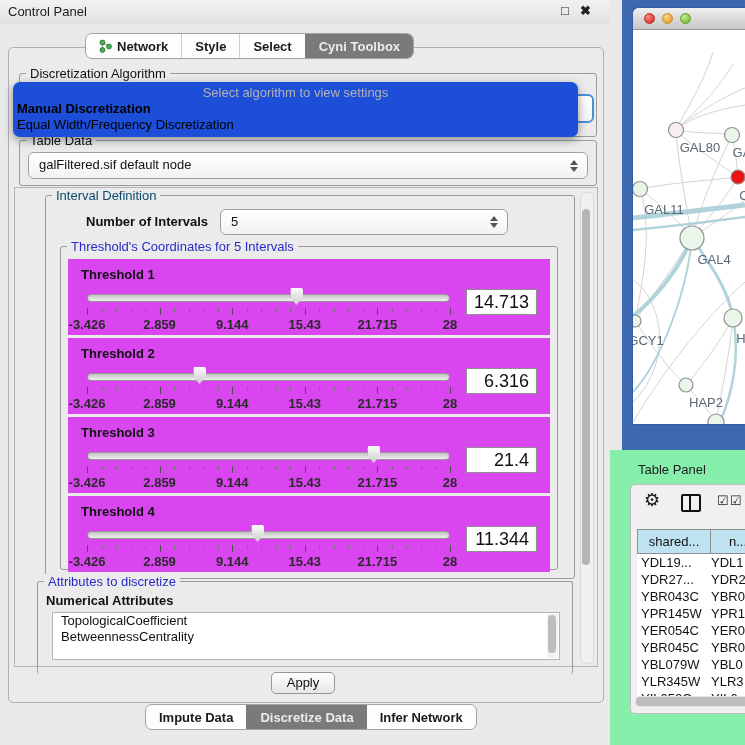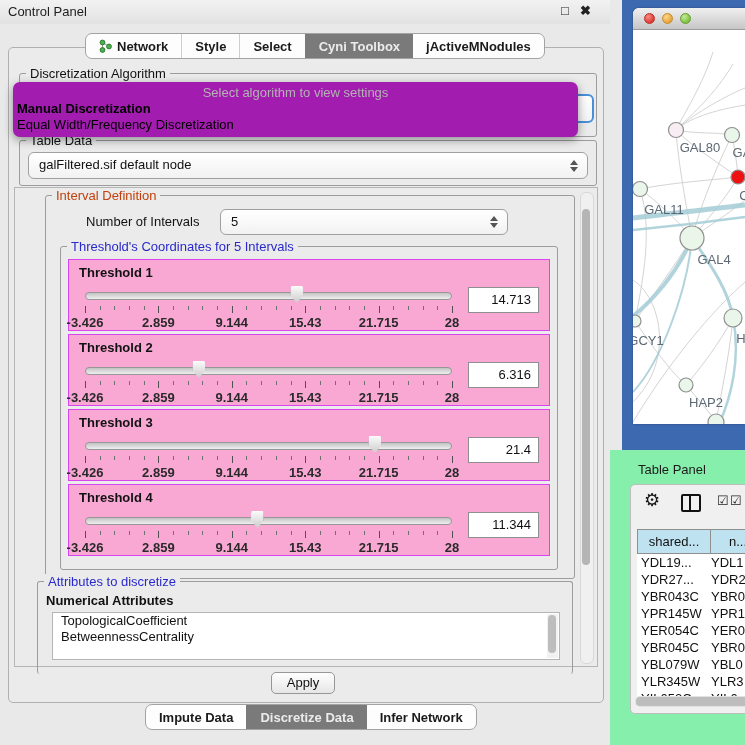--- a/index.html
+++ b/index.html
@@ -21,62 +21,62 @@
   .tabbar .seg{display:flex;align-items:center;gap:5px;padding:0 13px;line-height:23px;font-weight:bold;color:#1a1a1a;border-left:1px solid #cfcfcf;cursor:default;white-space:nowrap;}
   .tabbar .seg:first-child{border-left:none;}
   .tabbar .seg.sel{background:#7a7a7a;color:#ececec;border-left-color:#7a7a7a;}
   .tabbar .seg.sel + .seg{border-left:none;}
   #top-tabbar{left:85px;top:33px;}
   #bottom-tabbar{left:145px;top:704px;z-index:40;}
 
   
   .grp{position:absolute;border:1px solid #9c9c9c;border-radius:3px;}
   .grp > .grp-label{position:absolute;top:-8px;left:6px;background:#ebebeb;padding:0 4px;white-space:nowrap;}
-  .lbl-green{color:#c2410c;}
+  .lbl-green{color:#0c4a6e;}
   .lbl-blue{color:#2929cc;}
 
   
   .combo{position:absolute;background:linear-gradient(#ffffff,#f2f2f2);border:1px solid #a0a0a0;border-radius:6px;line-height:24px;padding-left:10px;color:#111;cursor:default;}
   .combo .arrows{position:absolute;right:9px;top:0;height:100%;display:flex;flex-direction:column;justify-content:center;gap:2px;}
   .combo .arrows i{display:block;width:0;height:0;border-left:4px solid transparent;border-right:4px solid transparent;}
   .combo .arrows i.up{border-bottom:5px solid #555;}
   .combo .arrows i.dn{border-top:5px solid #555;}
   .combo.focusring{border:2px solid #4a90d9;}
 
   
   .scrollpane{position:absolute;left:5px;top:139px;width:582px;height:478px;border:1px solid #b5b5b5;background:#ebebeb;}
   .vscroll{position:absolute;right:3px;top:4px;width:12px;height:470px;background:#f0f0f0;border:1px solid #d8d8d8;border-radius:6px;}
   .vscroll .thumb{position:absolute;left:1px;top:16px;width:8px;height:356px;background:#b5b5b5;border-radius:5px;}
 
   
-  .thr-panel{position:relative;height:70px;border:1px solid #d946ef;background:#f9a8d4;margin-bottom:3px;}
+  .thr-panel{position:relative;height:70px;border:3px solid #d946ef;background:#d946ef;margin-bottom:3px;}
   .thr-label{position:absolute;left:10px;top:5px;font-weight:bold;}
   .thr-row{position:absolute;left:16px;right:10px;top:26px;height:42px;display:flex;align-items:flex-start;}
   .slider{position:relative;flex:1;height:40px;margin-right:16px;}
   .slider .track{position:absolute;left:0;right:0;top:6px;height:6px;border:1px solid #979797;border-radius:4px;background:linear-gradient(#c3c3c3,#efefef);}
   .slider .thumb{position:absolute;top:0;width:13px;height:17px;transform:translateX(-50%);
     background:linear-gradient(#fbfbfb,#cccccc);clip-path:polygon(8% 0,92% 0,100% 12%,100% 55%,50% 100%,0 55%,0 12%);
     filter:drop-shadow(0 1px 1px rgba(0,0,0,.45));}
   .slider .ticks{position:absolute;left:0;right:0;top:20px;height:8px;}
   .slider .ticks .tick{position:absolute;top:0;width:1px;height:4px;background:#707070;}
   .slider .ticks .tick.maj{height:7px;background:#505050;}
   .slider .ticklabels{position:absolute;left:0;right:0;top:29px;height:12px;font-size:13px;font-weight:bold;color:#2a2a2a;}
   .slider .ticklabels .tlab{position:absolute;transform:translateX(-50%);white-space:nowrap;}
-  .thr-value{width:62px;height:24px;margin-top:1px;background:#fff;border:1px solid #8f8f8f;text-align:right;padding-right:7px;line-height:24px;font-size:13px;}
+  .thr-value{width:62px;height:24px;margin-top:1px;background:#fff;border:1px solid #8f8f8f;text-align:right;padding-right:7px;line-height:24px;font-size:18px;}
 
   
   .attr-list{position:absolute;left:14px;top:30px;width:506px;height:46px;background:#fff;border:1px solid #b5b5b5;overflow:hidden;}
   .attr-item{padding-left:8px;line-height:16px;white-space:nowrap;}
   .attr-scroll{position:absolute;right:1px;top:1px;width:11px;height:44px;background:#f2f2f2;}
   .attr-scroll .thumb{position:absolute;left:1px;top:1px;width:8px;height:38px;background:#bdbdbd;border-radius:4px;}
 
   .btn{position:absolute;background:linear-gradient(#ffffff,#e6e6e6);border:1px solid #979797;border-radius:5px;text-align:center;line-height:19px;cursor:default;}
 
   
-  .popup{position:absolute;left:13px;top:82px;width:565px;height:55px;background:#a21caf;border-radius:7px;box-shadow:0 3px 10px rgba(0,0,0,.4);z-index:50;padding-top:3px;box-sizing:border-box;}
+  .popup{position:absolute;left:13px;top:82px;width:565px;height:55px;background:#1d4ed8;border-radius:7px;box-shadow:0 3px 10px rgba(0,0,0,.4);z-index:50;padding-top:3px;box-sizing:border-box;}
   .popup .hint{text-align:center;color:#b3b3b3;line-height:16px;}
   .popup .item{padding-left:4px;line-height:16px;color:#000;white-space:nowrap;}
   .popup .item.bold{font-weight:bold;}
 
   
   .netwin{position:absolute;left:622px;top:0;width:123px;height:450px;background:#3d69b1;}
   .mac{position:absolute;left:11px;top:8px;width:112px;height:416px;background:#fff;border-radius:6px 0 0 0;overflow:hidden;box-shadow:0 0 2px rgba(0,0,0,.4);}
   .mac-titlebar{position:absolute;left:0;top:0;width:100%;height:21px;background:linear-gradient(#f0f0f0,#c6c6c6);border-bottom:1px solid #9b9b9b;}
   .light{position:absolute;top:5px;width:11px;height:11px;border-radius:50%;box-sizing:border-box;}
   .light.red{left:11px;background:radial-gradient(circle at 35% 30%,#f98e85,#dd3a34 70%);border:1px solid #b53229;}
@@ -137,21 +137,21 @@
               <i class="dn"></i>
             </span>
         </div>
       </div>
 
       <div class="scrollpane">
 
         <div class="grp" style="left:30px;top:7px;width:528px;height:382px;">
           <span class="grp-label lbl-green">Interval Definition</span>
 
-          <div style="position:absolute;left:40px;top:18px;font-weight:normal;">Number of Intervals</div>
+          <div style="position:absolute;left:40px;top:18px;font-weight:bold;">Number of Intervals</div>
           <div class="combo" style="left:174px;top:13px;width:276px;height:24px;">
             <span>5</span>
             <span class="arrows">
                 <i class="up"></i>
                 <i class="dn"></i>
               </span>
           </div>
 
           <div class="grp" style="left:14px;top:50px;width:496px;height:322px;">
             <span class="grp-label lbl-blue">Threshold's Coordinates for 5 Intervals</span>
@@ -378,23 +378,20 @@
           <span>Network</span>
         </div>
         <div class="seg">
           <span>Style</span>
         </div>
         <div class="seg">
           <span>Select</span>
         </div>
         <div class="seg sel">
           <span>Cyni Toolbox</span>
-        </div>
-        <div class="seg">
-          <span>jActiveMNodules</span>
         </div>
       </div>
     <div class="tabbar" id="bottom-tabbar">
         <div class="seg">
           <span>Impute Data</span>
         </div>
         <div class="seg sel">
           <span>Discretize Data</span>
         </div>
         <div class="seg">

